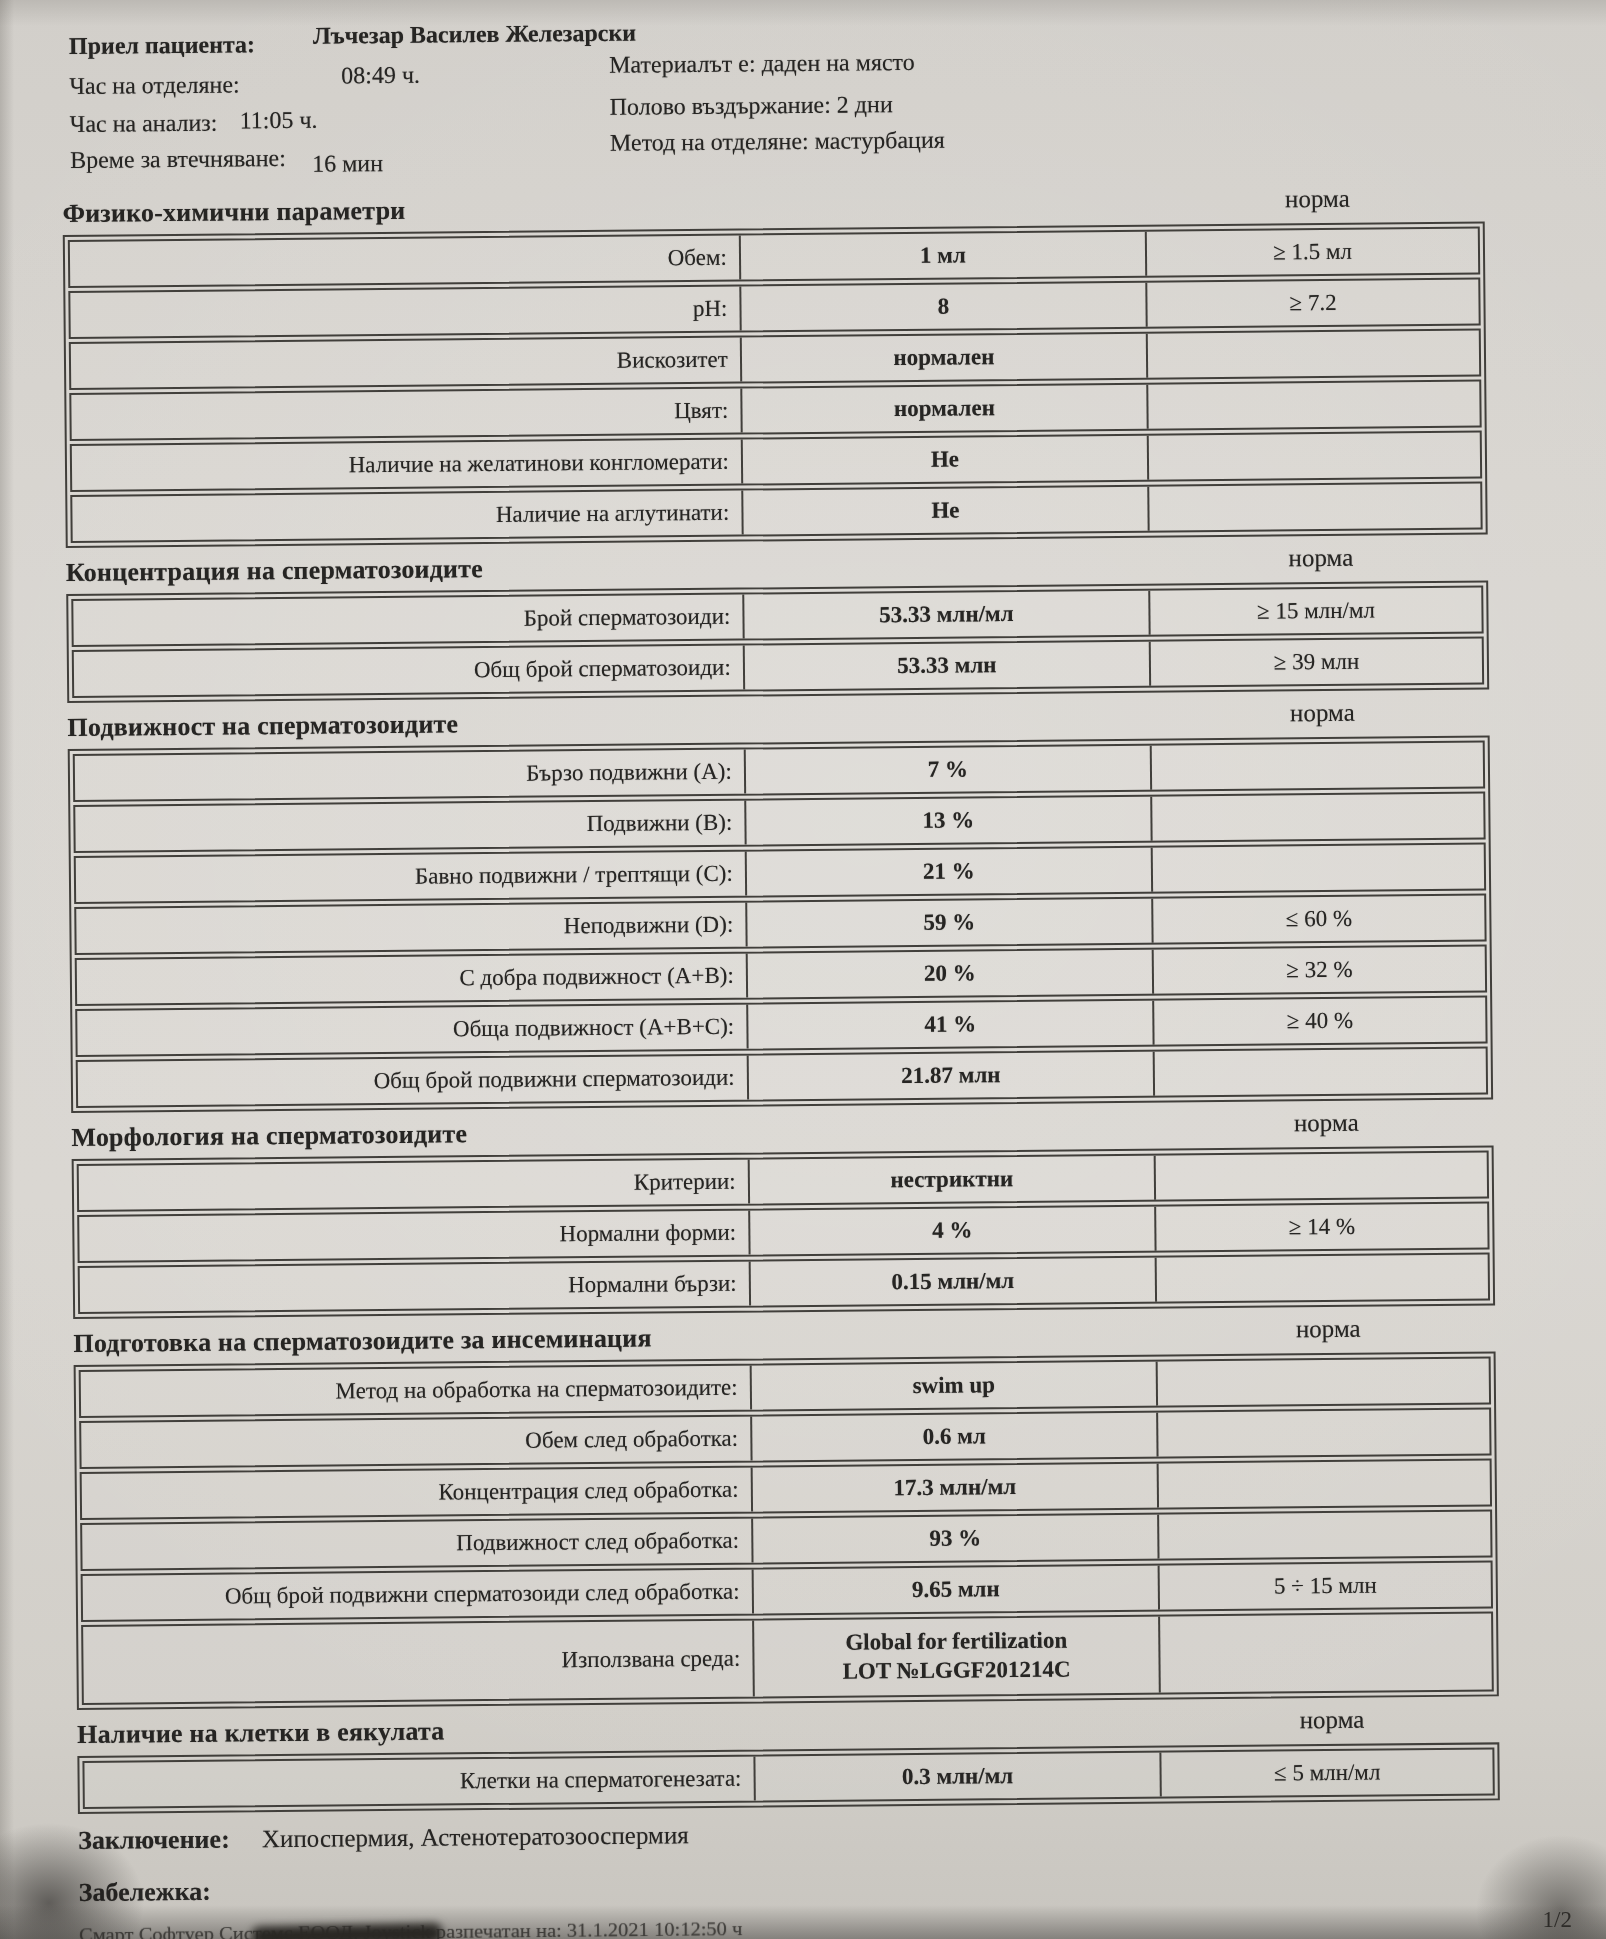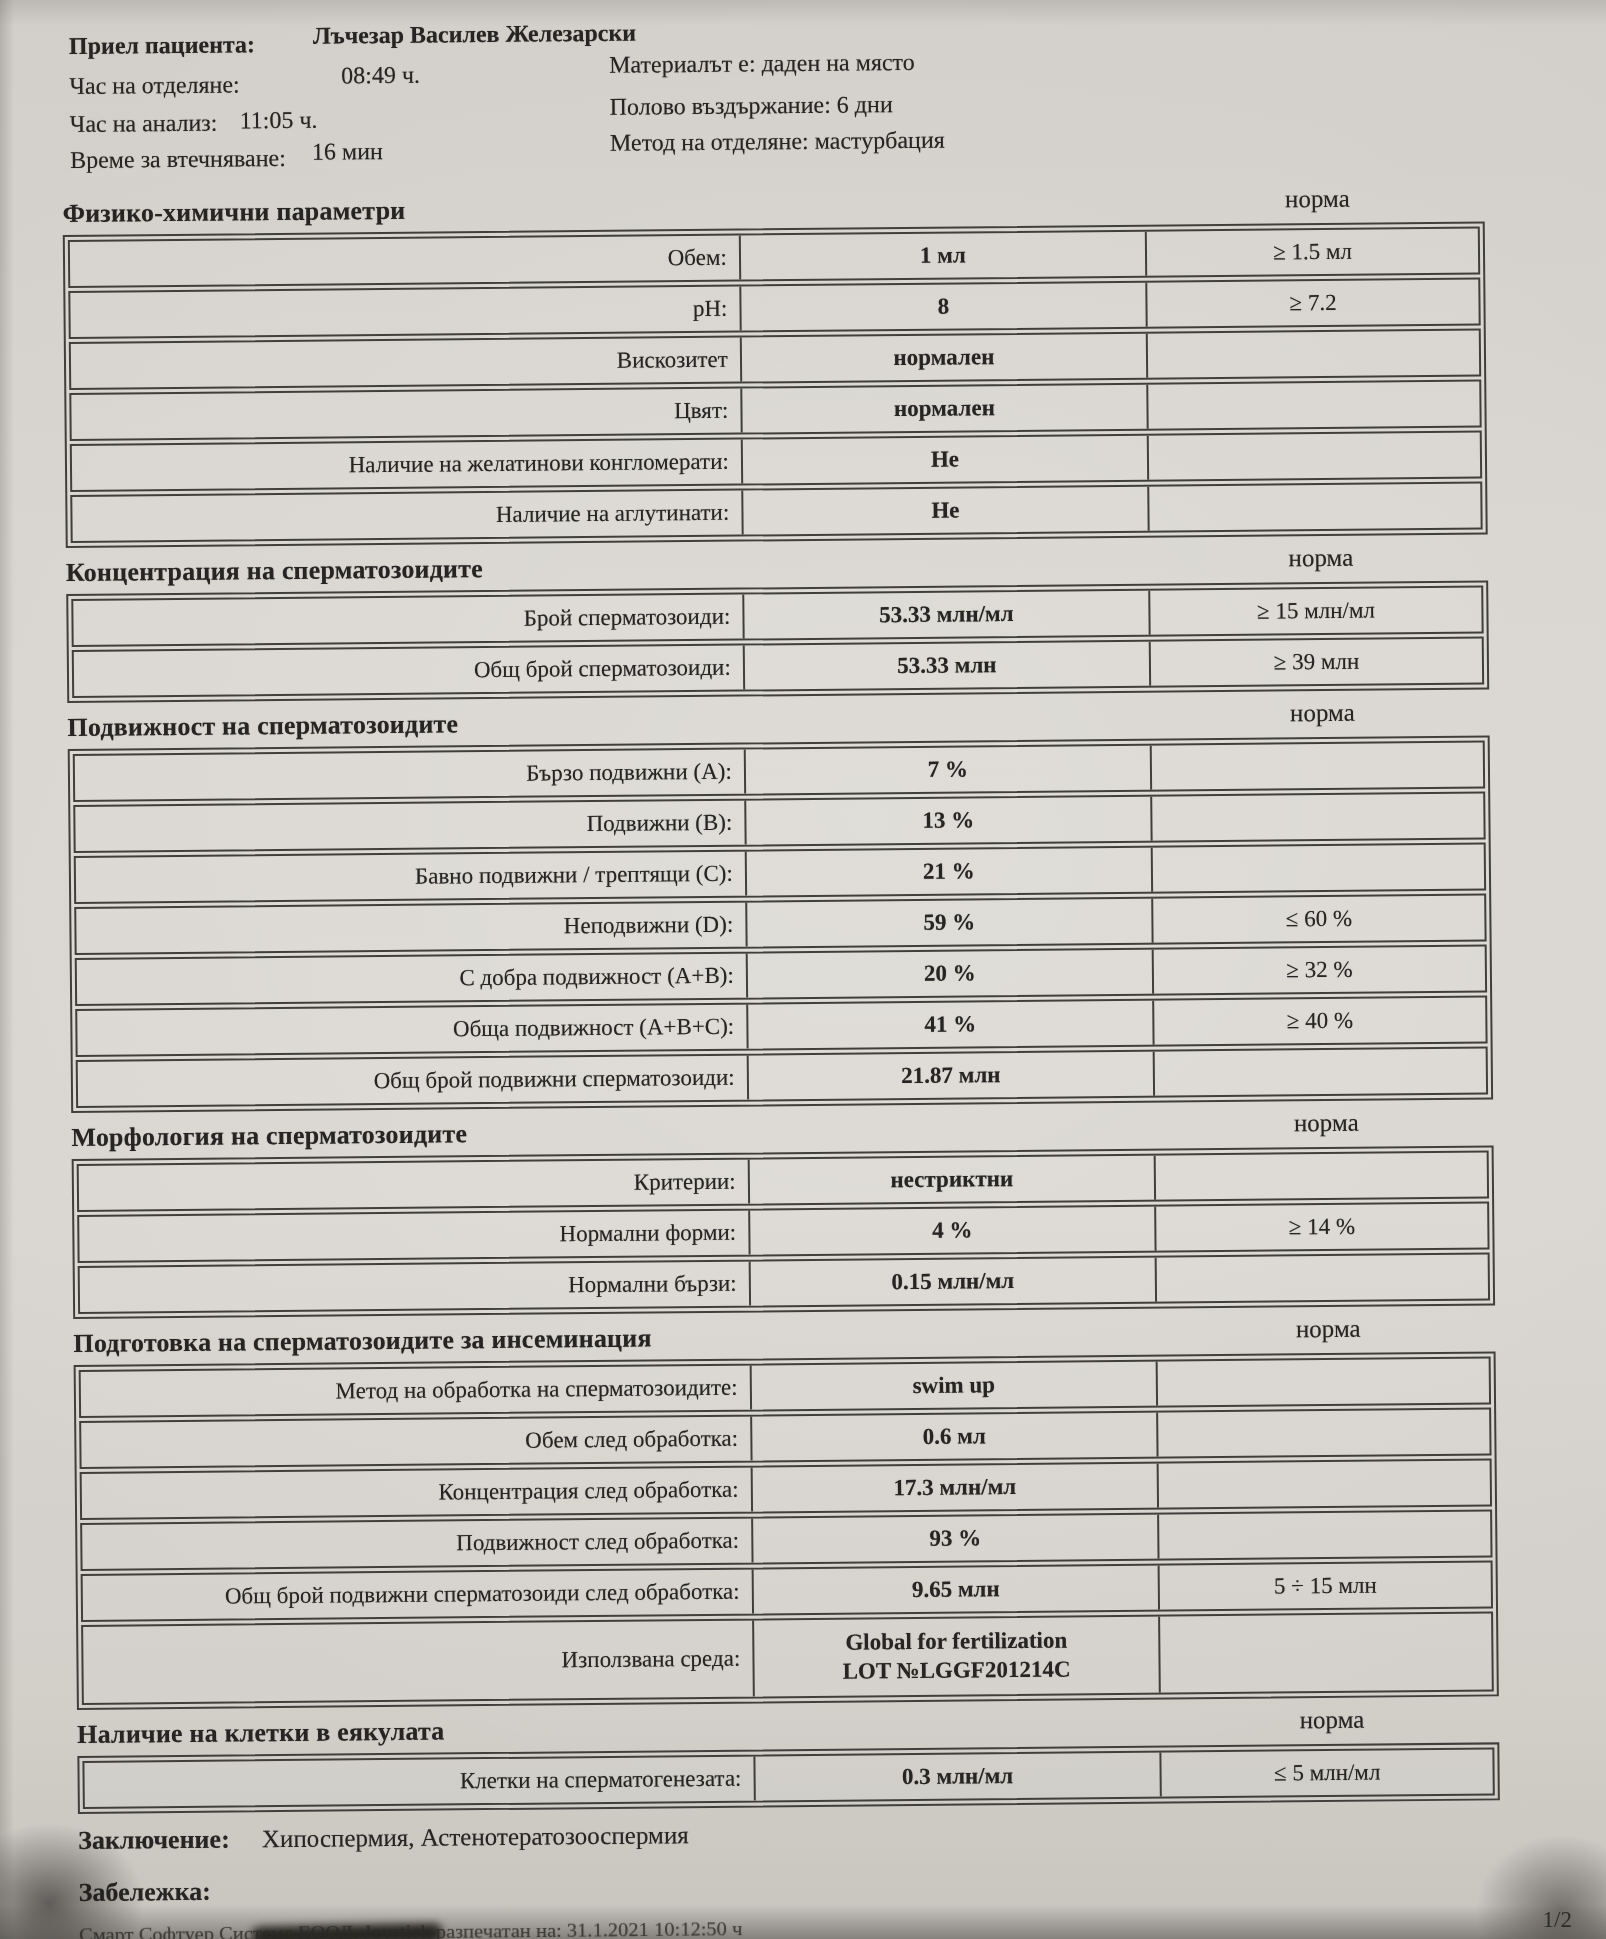--- a/index.html
+++ b/index.html
@@ -80,29 +80,29 @@
     <span class="pos b" style="left:8px;top:12px;">Приел пациента:</span>
     <span class="pos b" style="left:252px;top:4px;">Лъчезар Василев Железарски</span>
 
     <span class="pos" style="left:8px;top:52px;">Час на отделяне:</span>
     <span class="pos" style="left:252px;top:44px;margin-left:28px;">08:49 ч.</span>
 
     <span class="pos" style="left:8px;top:90px;">Час на анализ:</span>
     <span class="pos" style="left:178px;top:88px;">11:05 ч.</span>
 
     <span class="pos" style="left:8px;top:126px;">Време за втечняване:</span>
-    <span class="pos" style="left:250px;top:120px;">16 мин</span>
+    <span class="pos" style="left:250px;top:132px;">16 мин</span>
 
     <span class="pos" style="left:548px;top:36px;">
       <span>Материалът е:</span>
       <span>даден на място</span>
     </span>
     <span class="pos" style="left:548px;top:78px;">
       <span>Полово въздържание:</span>
-      <span>6 дни</span>
+      <span>2 дни</span>
     </span>
     <span class="pos" style="left:548px;top:114px;">
       <span>Метод на отделяне:</span>
       <span>мастурбация</span>
     </span>
   </div>
 
   <div>
   <div class="sec">
     <div class="sec-head first">

